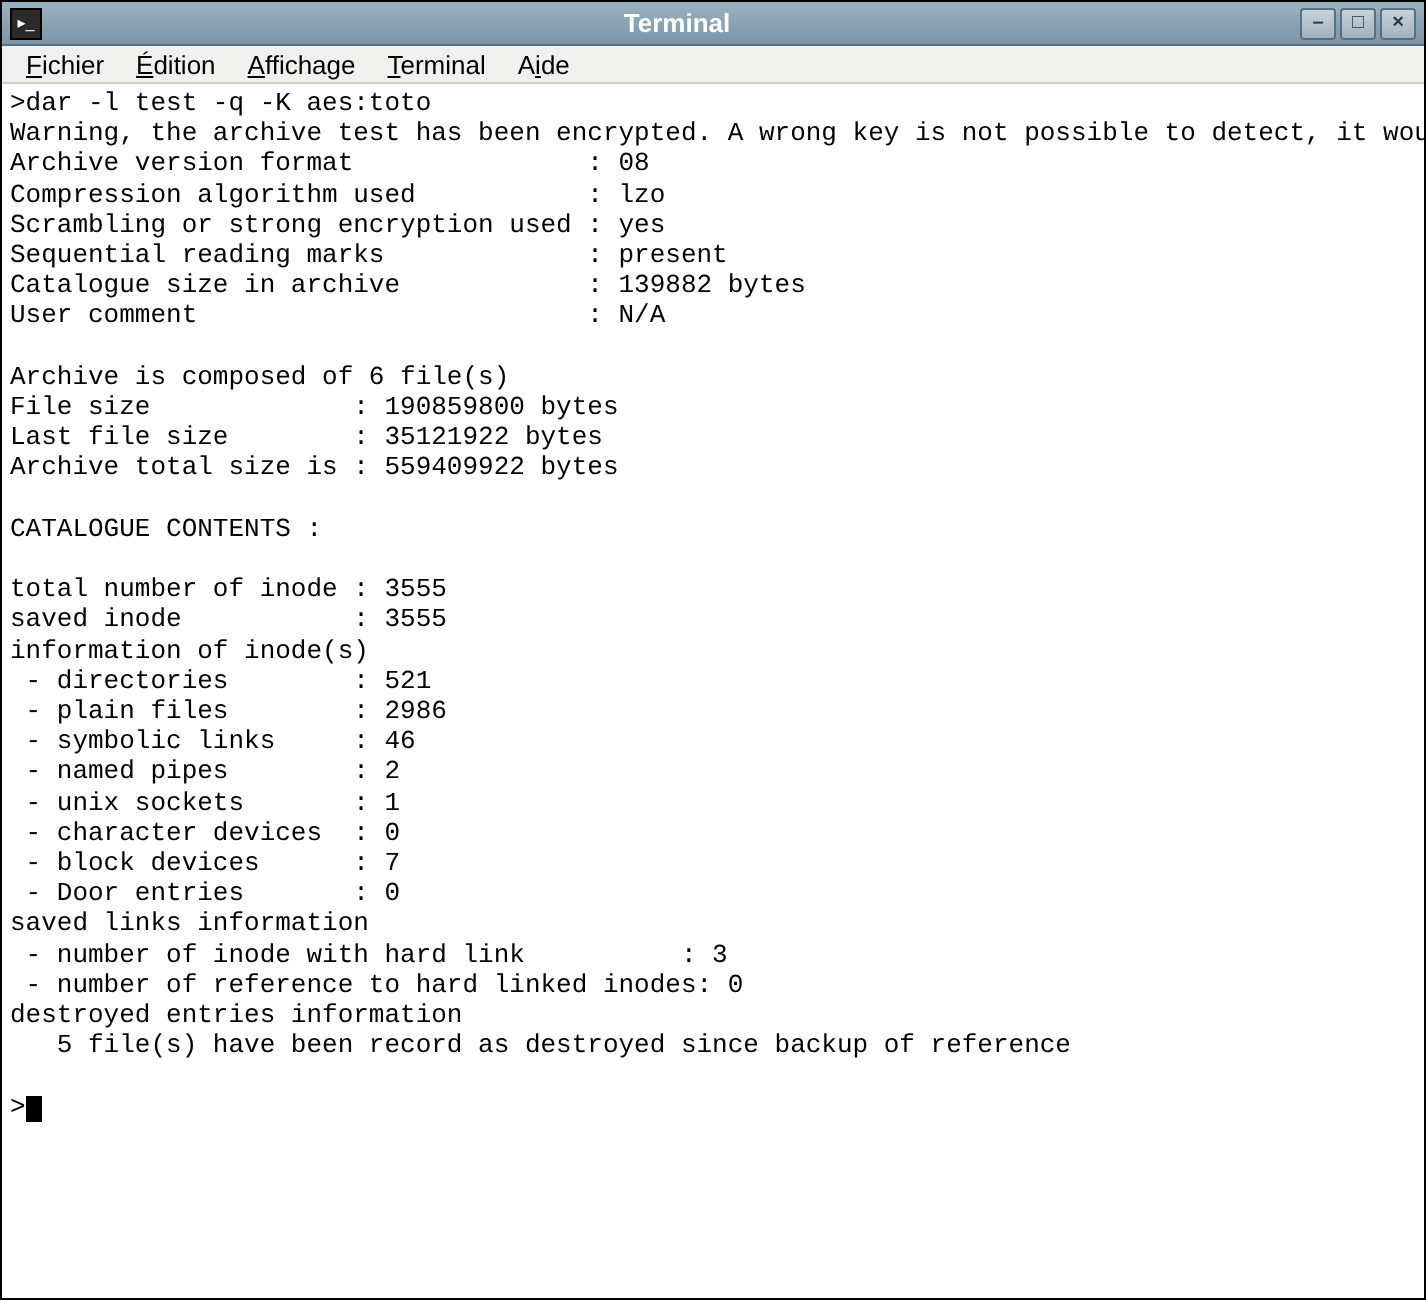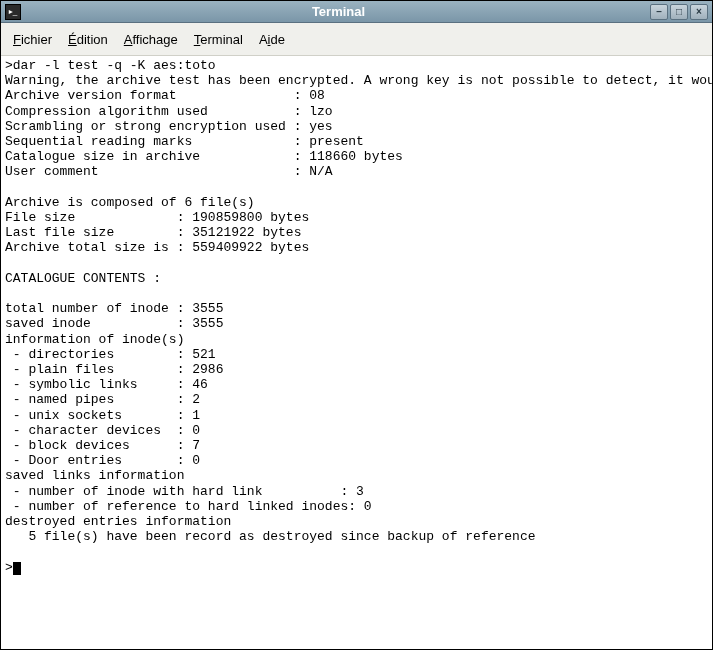--- a/index.html
+++ b/index.html
@@ -58,21 +58,21 @@
     border-radius: 2px;
     display: flex;
     align-items: center;
     justify-content: center;
     font-size: 10px;
     font-weight: bold;
     color: #2a3a44;
     cursor: pointer;
   }
   .menubar {
-    height: 33px;
+    height: 19px;
     background: #f0f0ec;
     border-bottom: 1px solid #d0d0c8;
     display: flex;
     align-items: center;
     padding: 0 4px;
     font-size: 13px;
     gap: 0;
   }
   .menu-item {
     padding: 2px 8px;
@@ -124,21 +124,21 @@
     <div class="menu-item"><span></span><span class="underline">T</span><span>erminal</span></div>
     <div class="menu-item"><span>A</span><span class="underline">i</span><span>de</span></div>
   </div>
 
   <div class="terminal-body"><span>&gt;dar -l test -q -K aes:toto</span>
 <span>Warning, the archive test has been encrypted. A wrong key is not possible to detect, it would cause DAR to report the archive as corrupted</span>
 <span>Archive version format               : 08</span>
 <span>Compression algorithm used           : lzo</span>
 <span>Scrambling or strong encryption used : yes</span>
 <span>Sequential reading marks             : present</span>
-<span>Catalogue size in archive            : 118660 bytes</span>
+<span>Catalogue size in archive            : 139882 bytes</span>
 <span>User comment                         : N/A</span>
 
 <span>Archive is composed of 6 file(s)</span>
 <span>File size             : 190859800 bytes</span>
 <span>Last file size        : 35121922 bytes</span>
 <span>Archive total size is : 559409922 bytes</span>
 
 <span>CATALOGUE CONTENTS :</span>
 
 <span>total number of inode : 3555</span>

